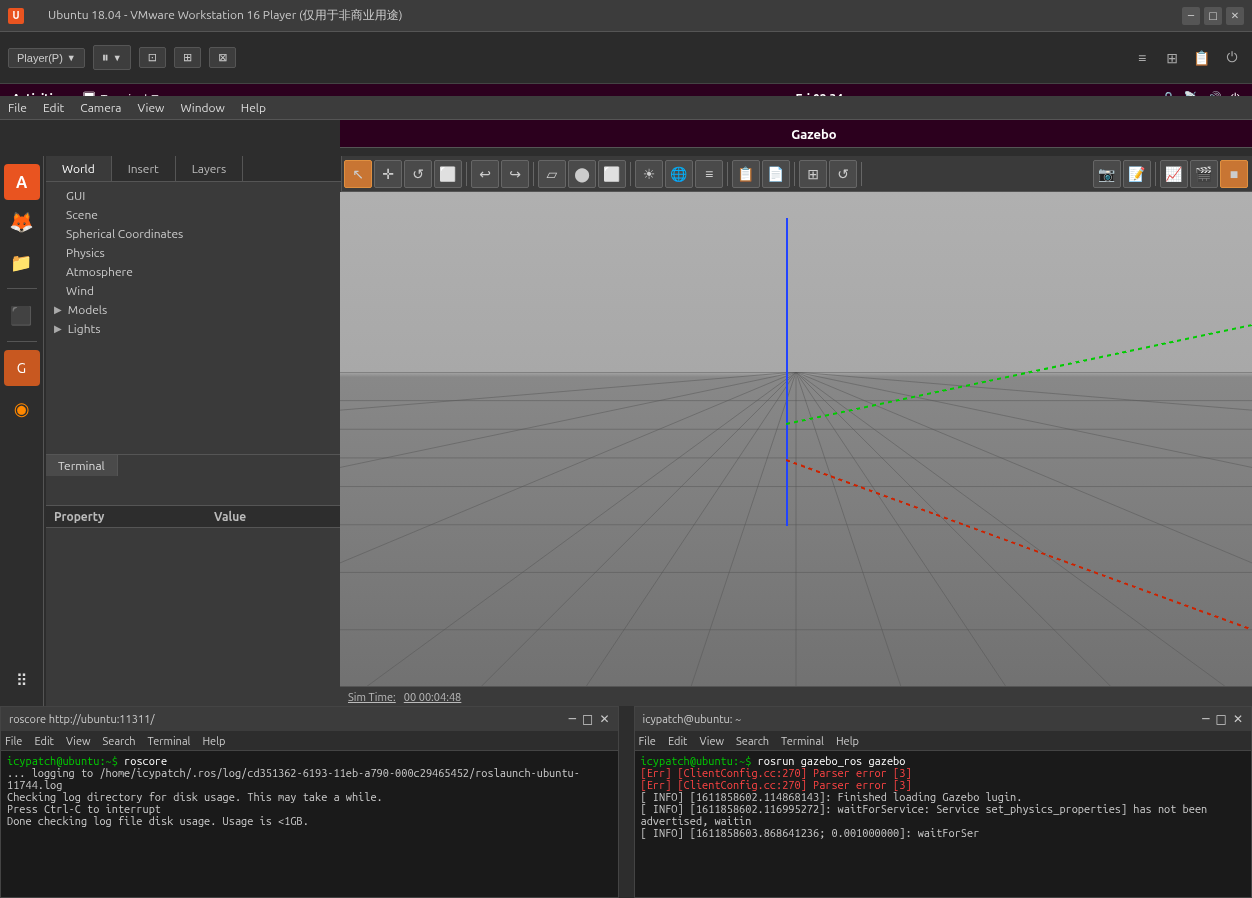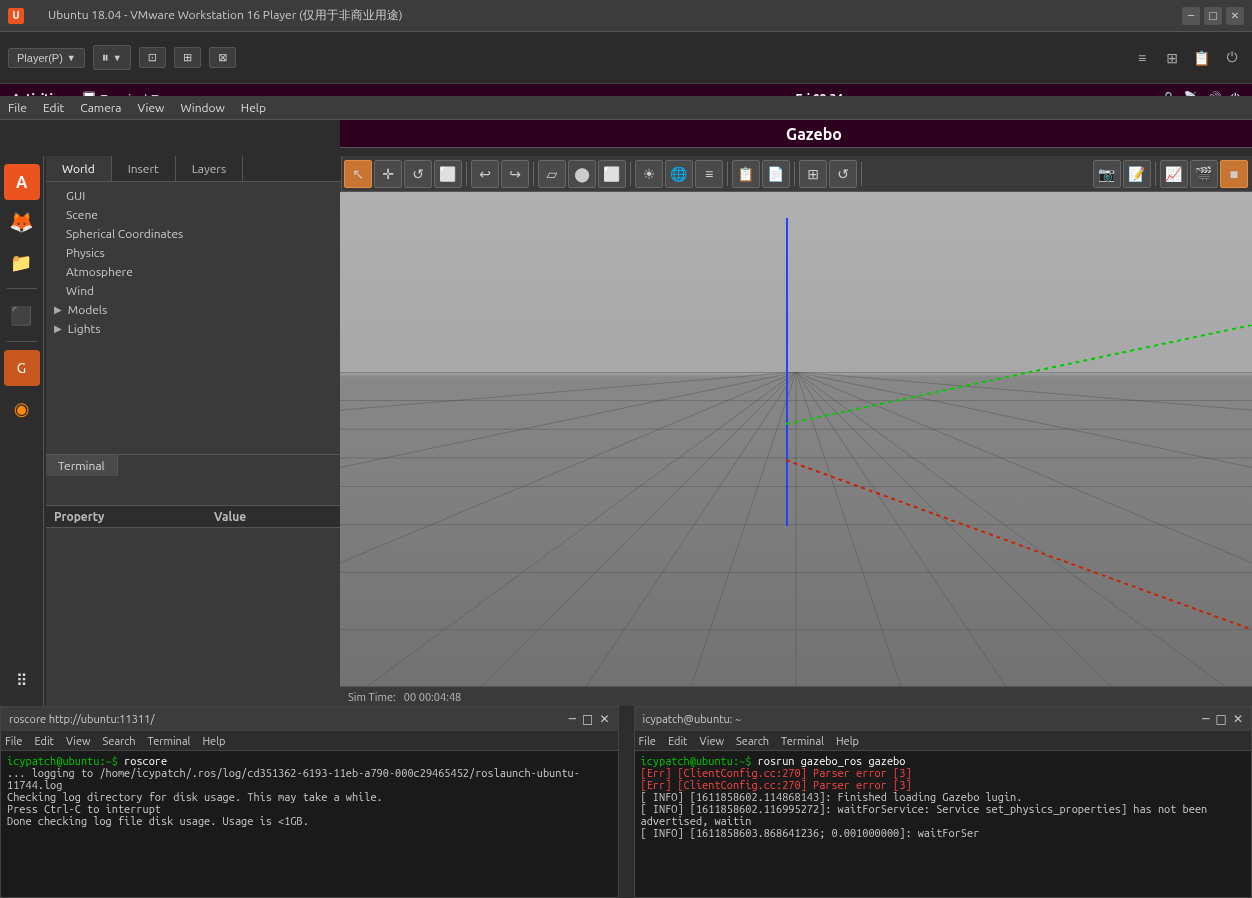--- a/index.html
+++ b/index.html
@@ -351,21 +351,21 @@
       position: absolute;
       top: calc(32px + 36px);
       left: 340px;
       right: 0;
       height: 28px;
       background: #2c001e;
       display: flex;
       align-items: center;
       justify-content: center;
       color: #fff;
-      font-size: 16px;
+      font-size: 13px;
       font-weight: bold;
       border-bottom: 1px solid #555;
       padding-left: 36px;
     }
   </style>
 </head>
 <body>
 
 <div id="titlebar">
   <div class="title-icon">U</div>
@@ -560,21 +560,21 @@
 
   <div class="coord-line-green" style="position:absolute; top:45%; left:calc(50% - 10px); width:700px; height:2px;
               background: repeating-linear-gradient(to right, #00cc00 0px, #00cc00 4px, transparent 4px, transparent 8px);
               transform: rotate(-12deg); transform-origin: left center;"></div>
 
   <div class="coord-line-red" style="position:absolute; top:52%; left:calc(50% - 10px); width:900px; height:2px;
               background: repeating-linear-gradient(to right, #cc2200 0px, #cc2200 4px, transparent 4px, transparent 8px);
               transform: rotate(20deg); transform-origin: left center;"></div>
 </div>
 
-<div id="simtime-bar" style="bottom: 192px;">
+<div id="simtime-bar" style="bottom: 192px; text-decoration: underline;">
   <span>Sim Time:</span>
   <span>00 00:04:48</span>
 </div>
 
 <div id="bottom-terminals">
 
   <div class="terminal-window">
     <div class="terminal-titlebar">
       <span>roscore http://ubuntu:11311/</span>
       <div class="t-spacer"></div>

